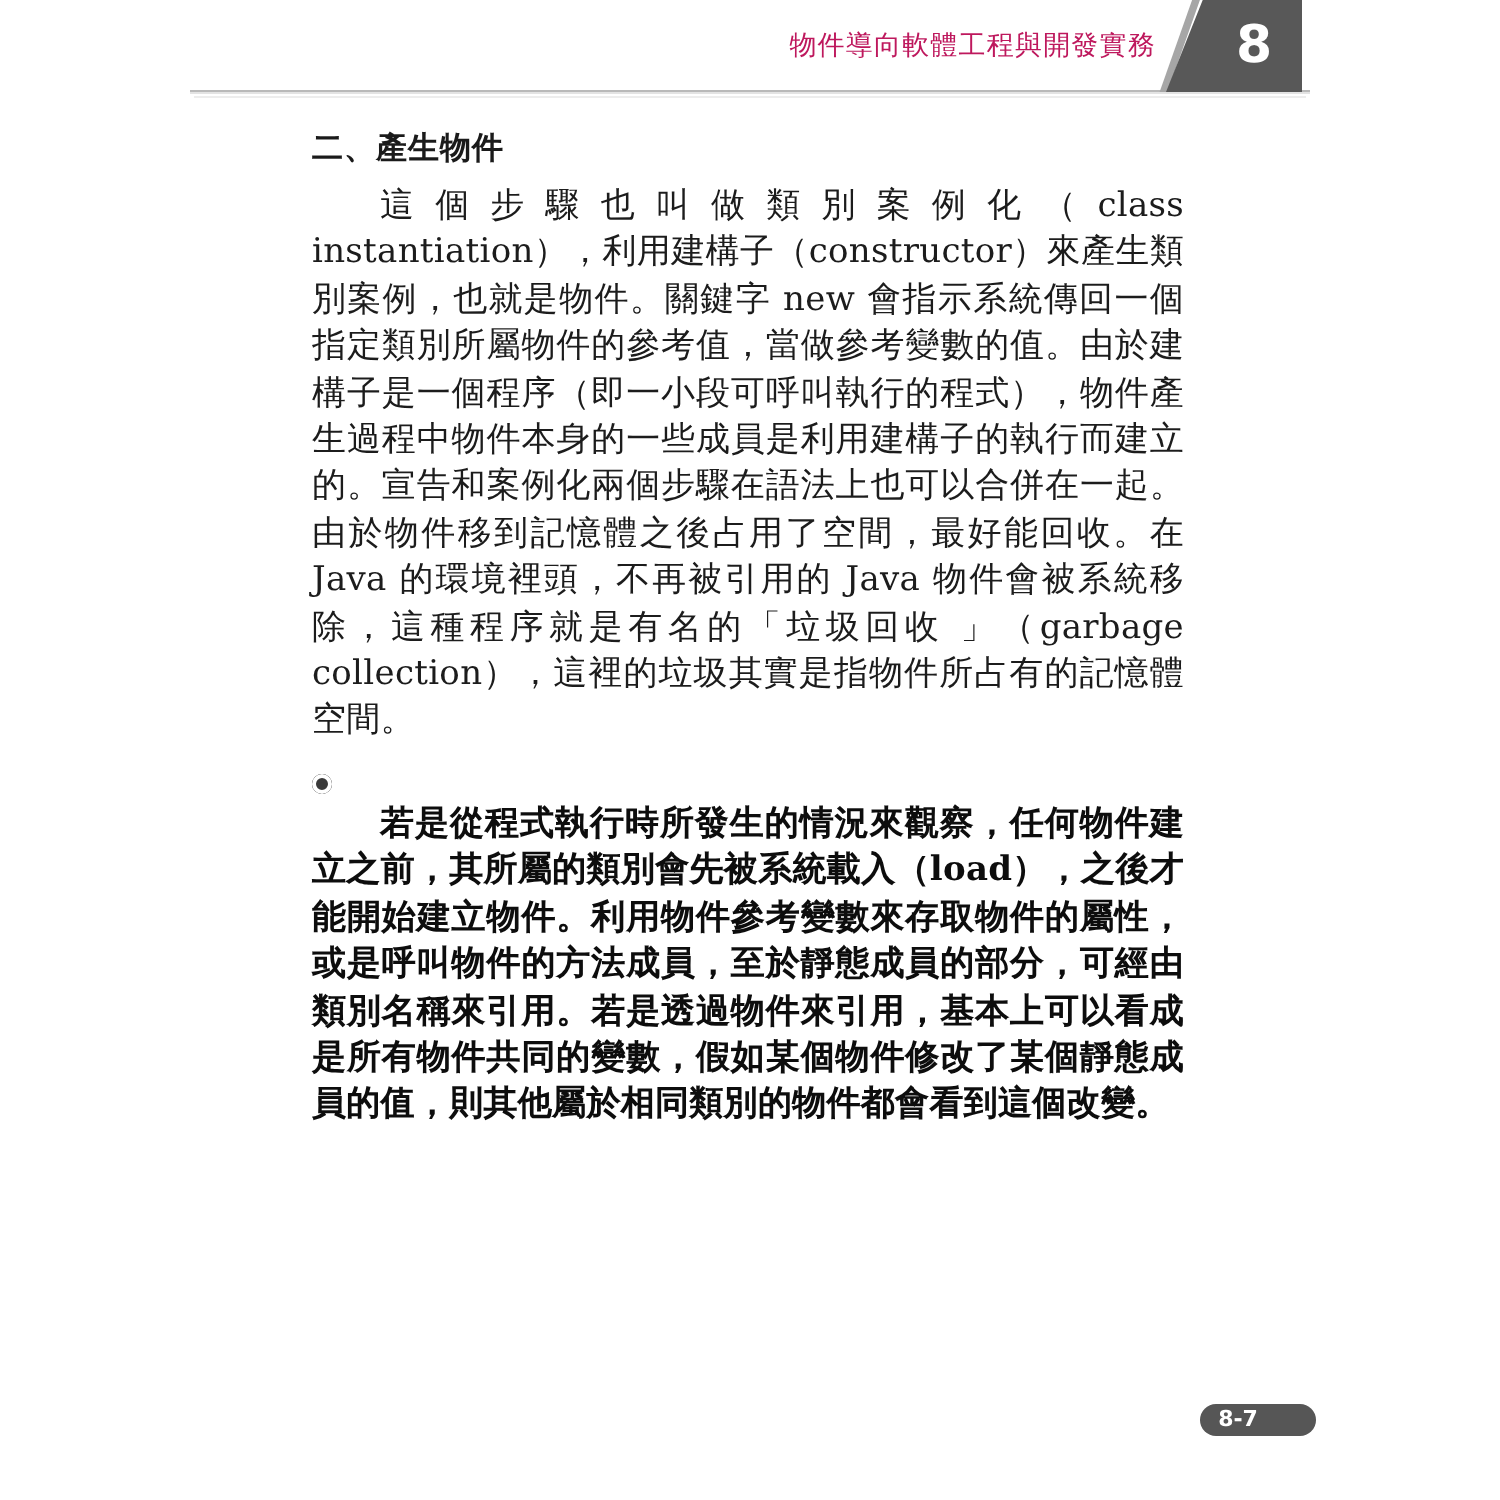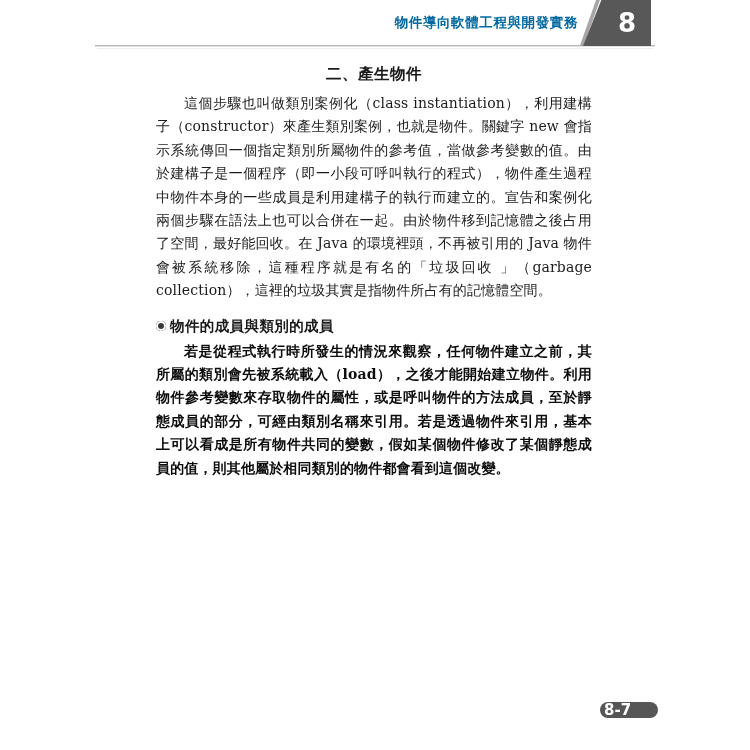--- a/index.html
+++ b/index.html
@@ -50,22 +50,22 @@
     height: 1px;
     background: #ededed;
   }
 
   #header-title {
     position: absolute;
     right: 172px;
     top: 14px;
     font-family: "DejaVu Sans", "Liberation Sans", sans-serif;
     font-size: 13.5px;
-    font-weight: bold;
-    color: #0369a1;
+    font-weight: normal;
+    color: #be185d;
     letter-spacing: 0.6px;
     white-space: nowrap;
   }
 
   
   #chapter-tab {
     position: absolute;
     left: 583px;
     top: 0;
     width: 68px;
@@ -107,21 +107,20 @@
     width: 436px;
   }
 
   .h2 {
     font-family: "DejaVu Serif", "Liberation Serif", serif;
     font-size: 15.5px;
     font-weight: bold;
     color: #1a1a1a;
     margin: 0 0 7px 0;
     letter-spacing: 0.5px;
-    text-align: center;
   }
 
   .h3 {
     font-family: "DejaVu Serif", "Liberation Serif", serif;
     font-size: 14.5px;
     font-weight: bold;
     color: #1a1a1a;
     margin: 14px 0 4px 0;
     letter-spacing: 0.4px;
     display: flex;
@@ -136,21 +135,21 @@
     background: #3a3a3a;
     box-shadow: inset 0 0 0 2px #ffffff, inset 0 0 0 4px #3a3a3a;
     margin-right: 4px;
     flex: 0 0 auto;
     position: relative;
     top: 0px;
   }
 
   p.para {
     font-family: "DejaVu Serif", "Liberation Serif", serif;
-    font-size: 14px;
+    font-size: 17px;
     line-height: 23.4px;
     color: #1c1c1c;
     margin: 0 0 2px 0;
     text-align: justify;
     text-justify: inter-ideograph;
     text-indent: 2em;
     letter-spacing: 0.15px;
   }
 
   p.para.emph {
@@ -177,22 +176,23 @@
     border-radius: 8px;
   }
 
   #page-number {
     position: absolute;
     left: 604px;
     top: 4px;
     width: 30px;
     height: 16px;
     line-height: 16px;
+    text-align: center;
     font-family: "DejaVu Sans", "Liberation Sans", sans-serif;
-    font-size: 15px;
+    font-size: 11px;
     font-weight: bold;
     color: #ffffff;
   }
 </style>
 </head>
 <body>
 
 <div id="page">
 
   <div id="header">
@@ -208,21 +208,20 @@
   </div>
 
   <div id="content">
 
     <h2 class="h2">二、產生物件</h2>
 
     <p class="para">這個步驟也叫做類別案例化（class instantiation），利用建構子（constructor）來產生類別案例，也就是物件。關鍵字 new 會指示系統傳回一個指定類別所屬物件的參考值，當做參考變數的值。由於建構子是一個程序（即一小段可呼叫執行的程式），物件產生過程中物件本身的一些成員是利用建構子的執行而建立的。宣告和案例化兩個步驟在語法上也可以合併在一起。由於物件移到記憶體之後占用了空間，最好能回收。在 Java 的環境裡頭，不再被引用的 Java 物件會被系統移除，這種程序就是有名的「垃圾回收 」（garbage collection），這裡的垃圾其實是指物件所占有的記憶體空間。</p>
 
     <h3 class="h3">
       <span class="h3-bullet"></span>
-      <span>物件的成員與類別的成員</span>
     </h3>
 
 
 
     <p class="para emph">若是從程式執行時所發生的情況來觀察，任何物件建立之前，其所屬的類別會先被系統載入（load），之後才能開始建立物件。利用物件參考變數來存取物件的屬性，或是呼叫物件的方法成員，至於靜態成員的部分，可經由類別名稱來引用。若是透過物件來引用，基本上可以看成是所有物件共同的變數，假如某個物件修改了某個靜態成員的值，則其他屬於相同類別的物件都會看到這個改變。</p>
   </div>
 
   <div id="footer">
     <div id="page-badge-bar"></div>
     <div id="page-number">8-7</div>

